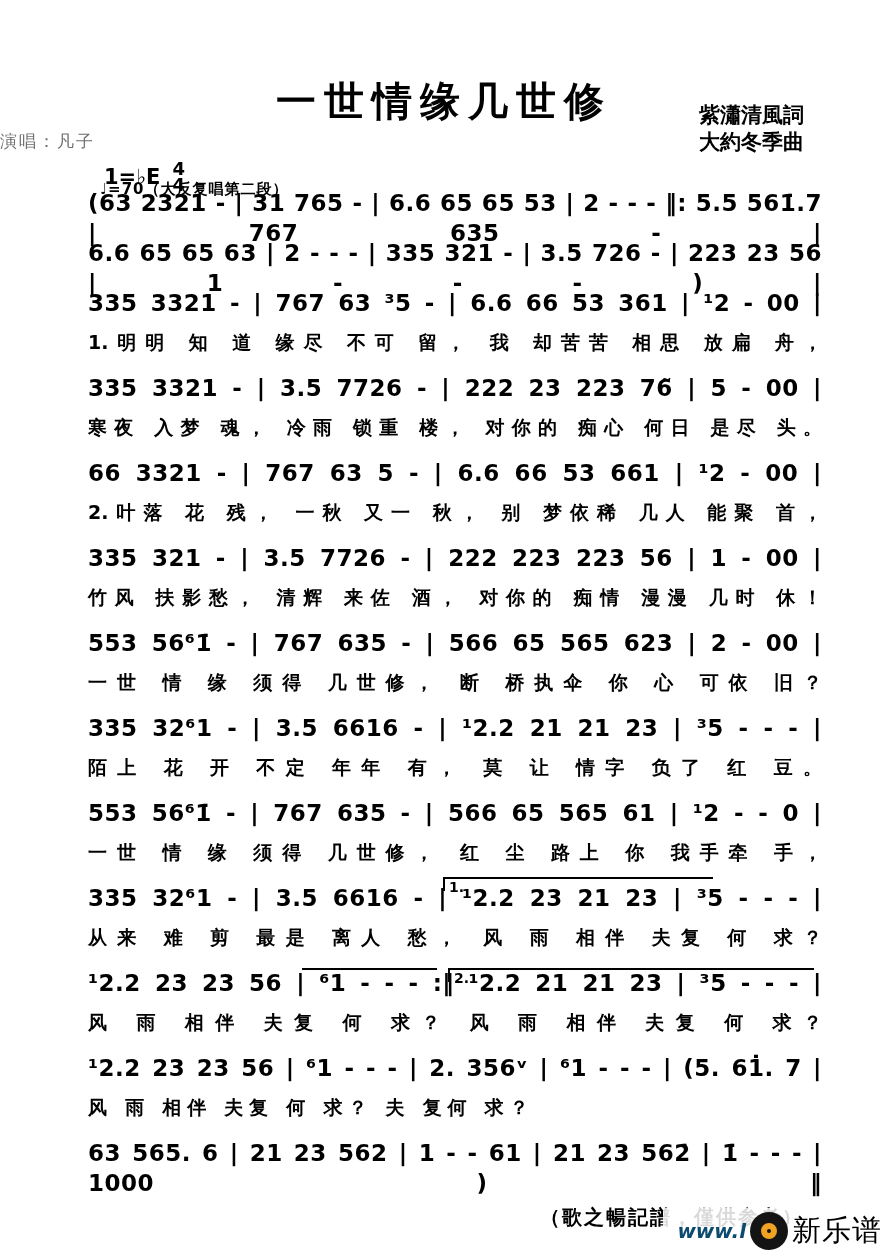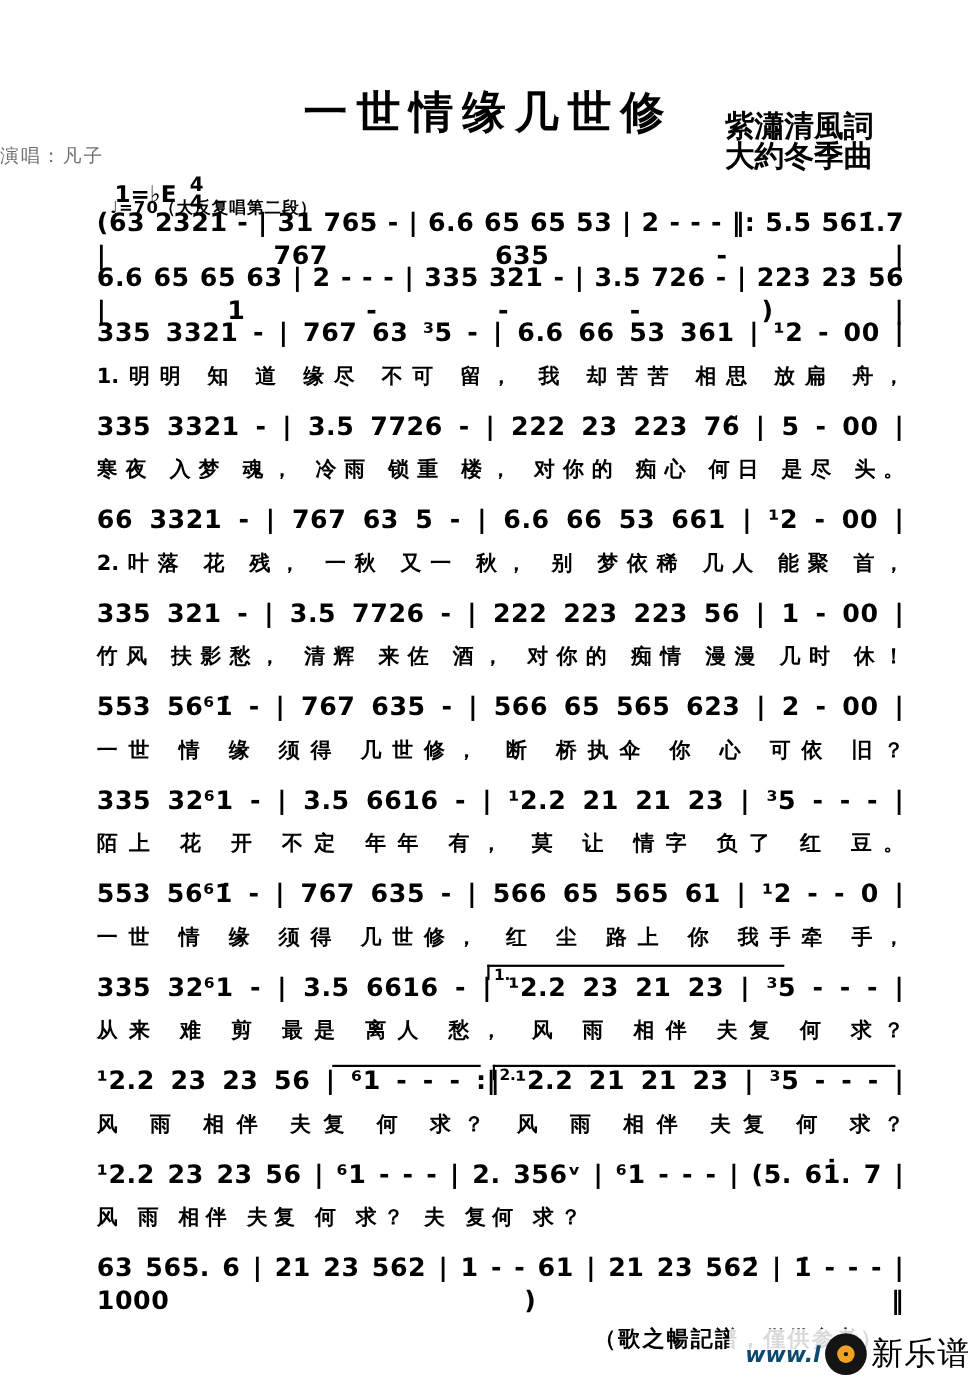--- a/index.html
+++ b/index.html
@@ -10,22 +10,22 @@
     position:relative;
     overflow:hidden;
     color:#000;
   }
   .title {
     position:absolute; top:74px; left:0; width:100%;
     text-align:center; font-size:40px; font-weight:bold;
     letter-spacing:8px;
   }
   .credits {
-    position:absolute; top:102px; right:94px;
-    text-align:right; font-weight:bold; font-size:27px; line-height:27px;
+    position:absolute; top:102px; right:84px;
+    text-align:right; font-weight:bold; font-size:21px; line-height:27px;
   }
   .keysig {
     position:absolute; top:118px; left:104px;
     font-size:21px; font-weight:bold; display:flex; align-items:center; gap:10px;margin-top:43px;
   }
   .meter { display:inline-flex; flex-direction:column; align-items:center; line-height:16px; font-size:18px; font-weight:bold; }
   .meter .num { padding:0 2px; }
   .meter .den { padding:0 2px; }
   .performer {
     position:absolute; top:130px; left:0; width:100%;

